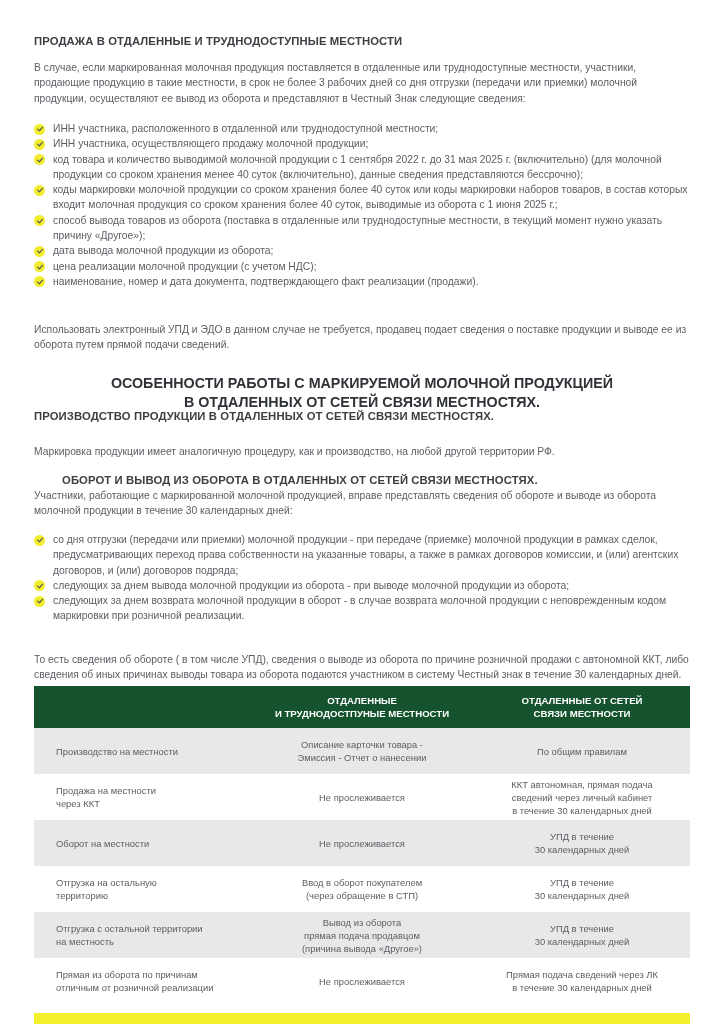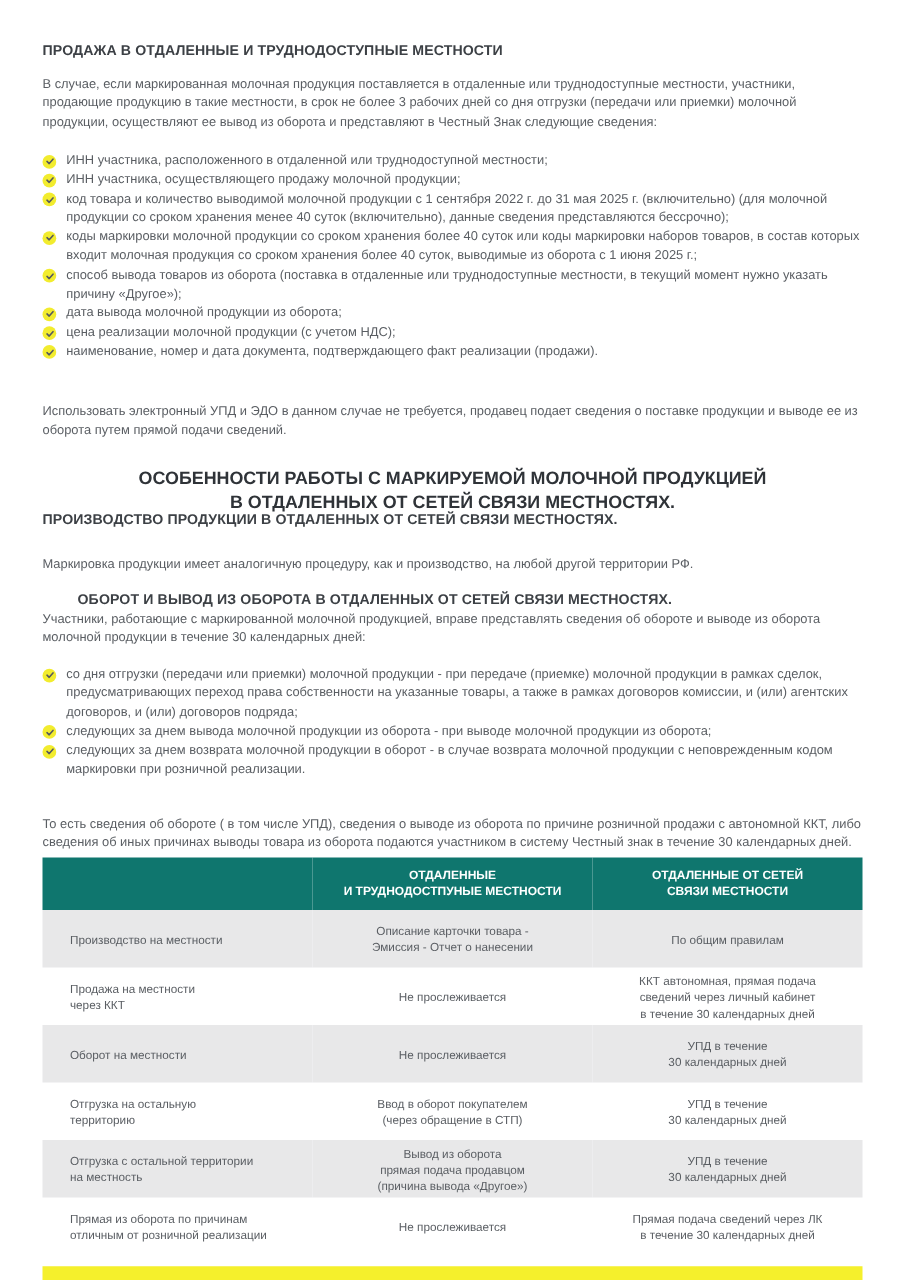--- a/index.html
+++ b/index.html
@@ -27,21 +27,21 @@
   ul.checks li .bullet svg { width: 8px; height: 8px; }
   .big-title {
     font-size: 14.3px; font-weight: bold; color: #2f3338; text-align: center;
     line-height: 19px; margin: 0;
   }
   table.cmp {
     border-collapse: collapse; width: 656px; table-layout: fixed;
     font-size: 9.4px; color: #5a5e63;
   }
   table.cmp th {
-    background: #0f766e; color: #ffffff; font-weight: bold; font-size: 9.6px;
+    background: #14532d; color: #ffffff; font-weight: bold; font-size: 9.6px;
     text-align: center; line-height: 13px; height: 42px; padding: 0 4px;
   }
   table.cmp td { padding: 0 8px; line-height: 13px; vertical-align: middle; }
   table.cmp td.c { text-align: center; }
   table.cmp td.l { padding-left: 22px; }
   table.cmp tr.row { height: 46px; }
   table.cmp tr.shade td { background: #e8e8e9; }
   .yellow-bar {
     position: absolute; left: 34px; top: 1013px; width: 656px; height: 11px; background: #f5f02c;
   }

